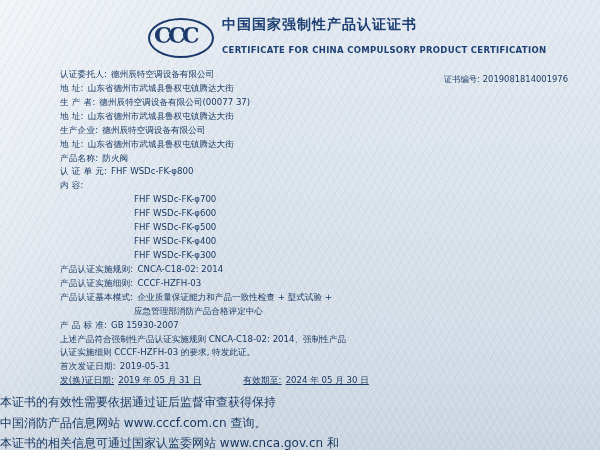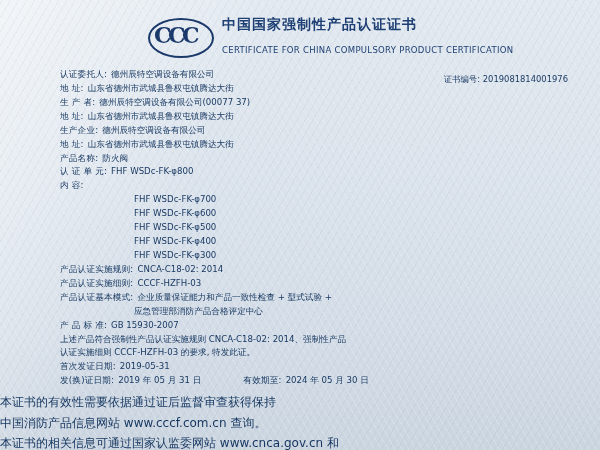--- a/index.html
+++ b/index.html
@@ -45,35 +45,35 @@
   }
   .ccc-logo .c1{left:6px;}
   .ccc-logo .c2{left:20px;}
   .ccc-logo .c3{left:34px;}
   .head-text{line-height:1.35;}
   .title-cn{
     font-size:14px;font-weight:700;color:#1d3f73;letter-spacing:1px;
     font-family:"DejaVu Sans","Liberation Sans",sans-serif;
   }
   .title-en{
-    font-size:8.5px;font-weight:400;color:#1d3f73;letter-spacing:.3px;margin-top:11px;
+    font-size:8.5px;font-weight:700;color:#1d3f73;letter-spacing:.3px;margin-top:11px;
   }
 
   
   .body{
     margin:4px 0 0 60px;width:500px;
     font-size:8.6px;color:#14355f;line-height:1.62;
   }
   .row{display:flex;align-items:flex-end;white-space:nowrap;}
   .lab{flex:none;letter-spacing:.2px;}
   .val{margin-left:4px;}
   .indent{padding-left:74px;}
   .cert-no{position:absolute;right:32px;top:74px;font-size:8.4px;color:#14355f;}
 
-  .dates{display:flex;}
+  .dates{display:flex;text-decoration:underline;}
   .dates .d2{margin-left:42px;}
 
   .notes{
     margin:4px 0 0 0;text-align:left;font-size:12px;color:#14355f;line-height:1.7;
   }
 
   
   .seals{
     position:relative;height:82px;margin-top:4px;
   }

